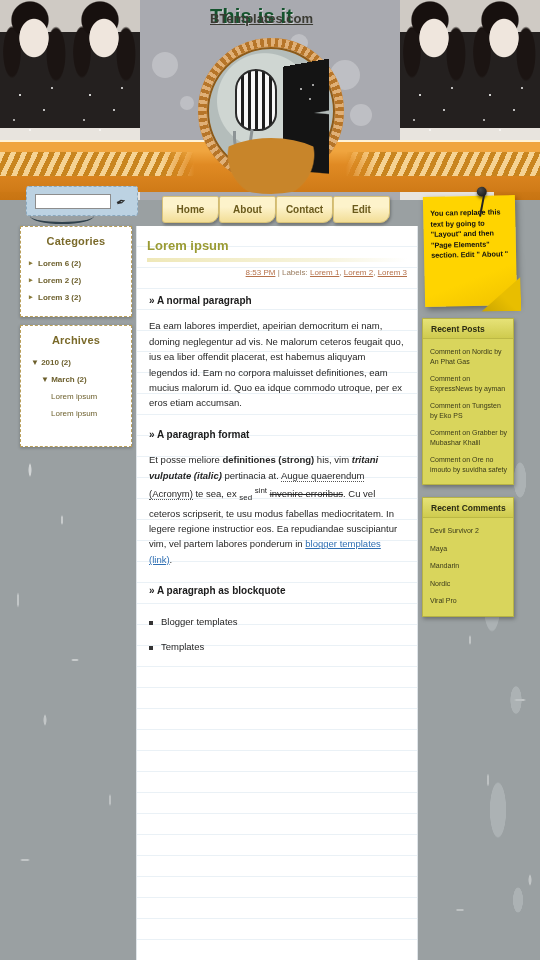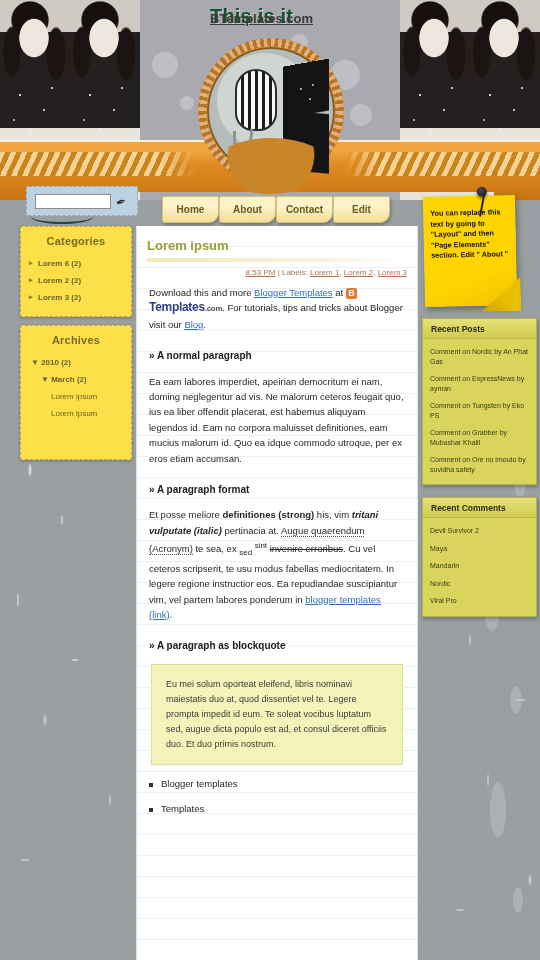--- a/index.html
+++ b/index.html
@@ -171,21 +171,21 @@
   }
   #pen-icon{ position:absolute; left:89px; top:8px; color:#2b2b2b; font-size:12px; transform:rotate(-20deg); }
   #swoosh{
     position:absolute; left:30px; top:208px; width:64px; height:16px; z-index:9;
     border-bottom:2px solid #30414c; border-radius:0 0 50% 50%;
   }
 
   
   #left-col{ position:absolute; left:20px; top:226px; width:112px; z-index:6; }
   .lbox{
-    background:#fde047; border:1px dashed #b99f5a;
+    background:#ffffff; border:1px dashed #b99f5a;
     padding:6px 8px 10px; margin-bottom:8px;
     box-shadow:0 1px 3px rgba(0,0,0,.25);
   }
   .lbox h3{
     margin:2px 0 8px; font-size:11px; font-weight:bold; color:#7a6a2a;
     text-align:center; letter-spacing:.2px;
   }
   .lbox ul{ list-style:none; margin:0; padding:0; }
   .lbox li{ font-size:8px; color:#6c5f2c; padding:4px 0 4px 9px; position:relative; font-weight:bold; cursor:pointer;}
   .lbox li .arr{ position:absolute; left:0; top:4px; color:#8a7a3a; font-size:7px;}
@@ -247,21 +247,21 @@
   #pin{
     position:absolute; left:54px; top:-9px; width:10px; height:10px; border-radius:50%;
     background:radial-gradient(circle at 35% 30%, #4a4a4a, #111);
     box-shadow:0 2px 3px rgba(0,0,0,.5);
   }
   #pin::after{
     content:""; position:absolute; left:4px; top:8px; width:2px; height:22px;
     background:#222; transform:rotate(12deg);
   }
   .rbox{
-    position:relative; width:115px; margin:12px 0 0 2px;
+    position:relative; width:92px; margin:12px 0 0 2px;
     background:#d9d55c; border:1px solid #b7b345;
     box-shadow:1px 2px 4px rgba(0,0,0,.3);
     padding-bottom:6px;
   }
   .rbox h3{
     margin:0; padding:5px 6px 4px 8px; font-size:8.5px; font-weight:bold; color:#2c2c14;
     background:linear-gradient(180deg,#e6e277,#cfcb4e);
     border-bottom:1px solid #bcb845;
   }
   .rbox ul{ list-style:none; margin:0; padding:4px 5px 0 7px; }
@@ -340,21 +340,21 @@
 
   <div class="lbox">
     <h3>Categories</h3>
     <ul>
       <li><span class="arr">▸</span><span>Lorem 6 (2)</span></li>
       <li><span class="arr">▸</span><span>Lorem 2 (2)</span></li>
       <li><span class="arr">▸</span><span>Lorem 3 (2)</span></li>
     </ul>
   </div>
 
-  <div class="lbox" style="padding-bottom:37px;">
+  <div class="lbox" style="padding-bottom:24px;">
     <h3>Archives</h3>
     <ul class="arch">
       <li class="lvl1"><span>▼</span> <span>2010 (2)</span></li>
       <li class="lvl2"><span>▼</span> <span>March (2)</span></li>
       <li class="lvl3">Lorem ipsum</li>
       <li class="lvl3">Lorem ipsum</li>
     </ul>
   </div>
 
 </div>
@@ -365,39 +365,35 @@
   <div id="title-rule"></div>
 
   <div id="post-meta">
     <a>8:53 PM</a>
     <span>| Labels:</span>
     <a>Lorem 1</a><span>,</span>
     <a>Lorem 2</a><span>,</span>
     <a>Lorem 3</a>
   </div>
 
-  <div class="body">
-    <span>Download this and more </span><a>Blogger Templates</a><span> at </span><span class="btpl"><span class="b">B</span><span>Templates</span><span class="dot">.com</span></span><span>. For tutorials, tips and tricks about Blogger visit our </span><a>Blog</a><span>.</span>
-  </div>
 
   <div class="body" style="padding-top:0">
     <h4 class="sec">» A normal paragraph</h4>
     <div>Ea eam labores imperdiet, apeirian democritum ei nam, doming neglegentur ad vis. Ne malorum ceteros feugait quo, ius ea liber offendit placerat, est habemus aliquyam legendos id. Eam no corpora maluisset definitiones, eam mucius malorum id. Quo ea idque commodo utroque, per ex eros etiam accumsan.</div>
 
     <h4 class="sec">» A paragraph format</h4>
     <div><span>Et posse meliore </span><b>definitiones (strong)</b><span> his, vim </span><b><i>tritani vulputate (italic)</i></b><span> pertinacia at. </span><span class="acr">Augue quaerendum (Acronym)</span><span> te sea, ex </span><sub>sed</sub> <sup>sint</sup> <span class="strike">invenire erroribus</span><span>. Cu vel ceteros scripserit, te usu modus fabellas mediocritatem. In legere regione instructior eos. Ea repudiandae suscipiantur vim, vel partem labores ponderum in </span><a>blogger templates (link)</a><span>.</span></div>
 
   </div>
 
 
   <div class="body" style="padding-top:0">
     <h4 class="sec">» A paragraph as blockquote</h4>
   </div>
 
-  <div class="quotebox">Eu mei solum oporteat eleifend, libris nominavi maiestatis duo at, quod dissentiet vel te. Legere prompta impedit id eum. Te soleat vocibus luptatum sed, augue dicta populo est ad, et consul diceret officiis duo. Et duo primis nostrum.</div>
 
 
   <ul class="ul">
     <li><span class="sq"></span><span>Blogger templates</span></li>
     <li><span class="sq"></span><span>Templates</span></li>
   </ul>
 
 </div>
 
 <div id="map-art"></div>

